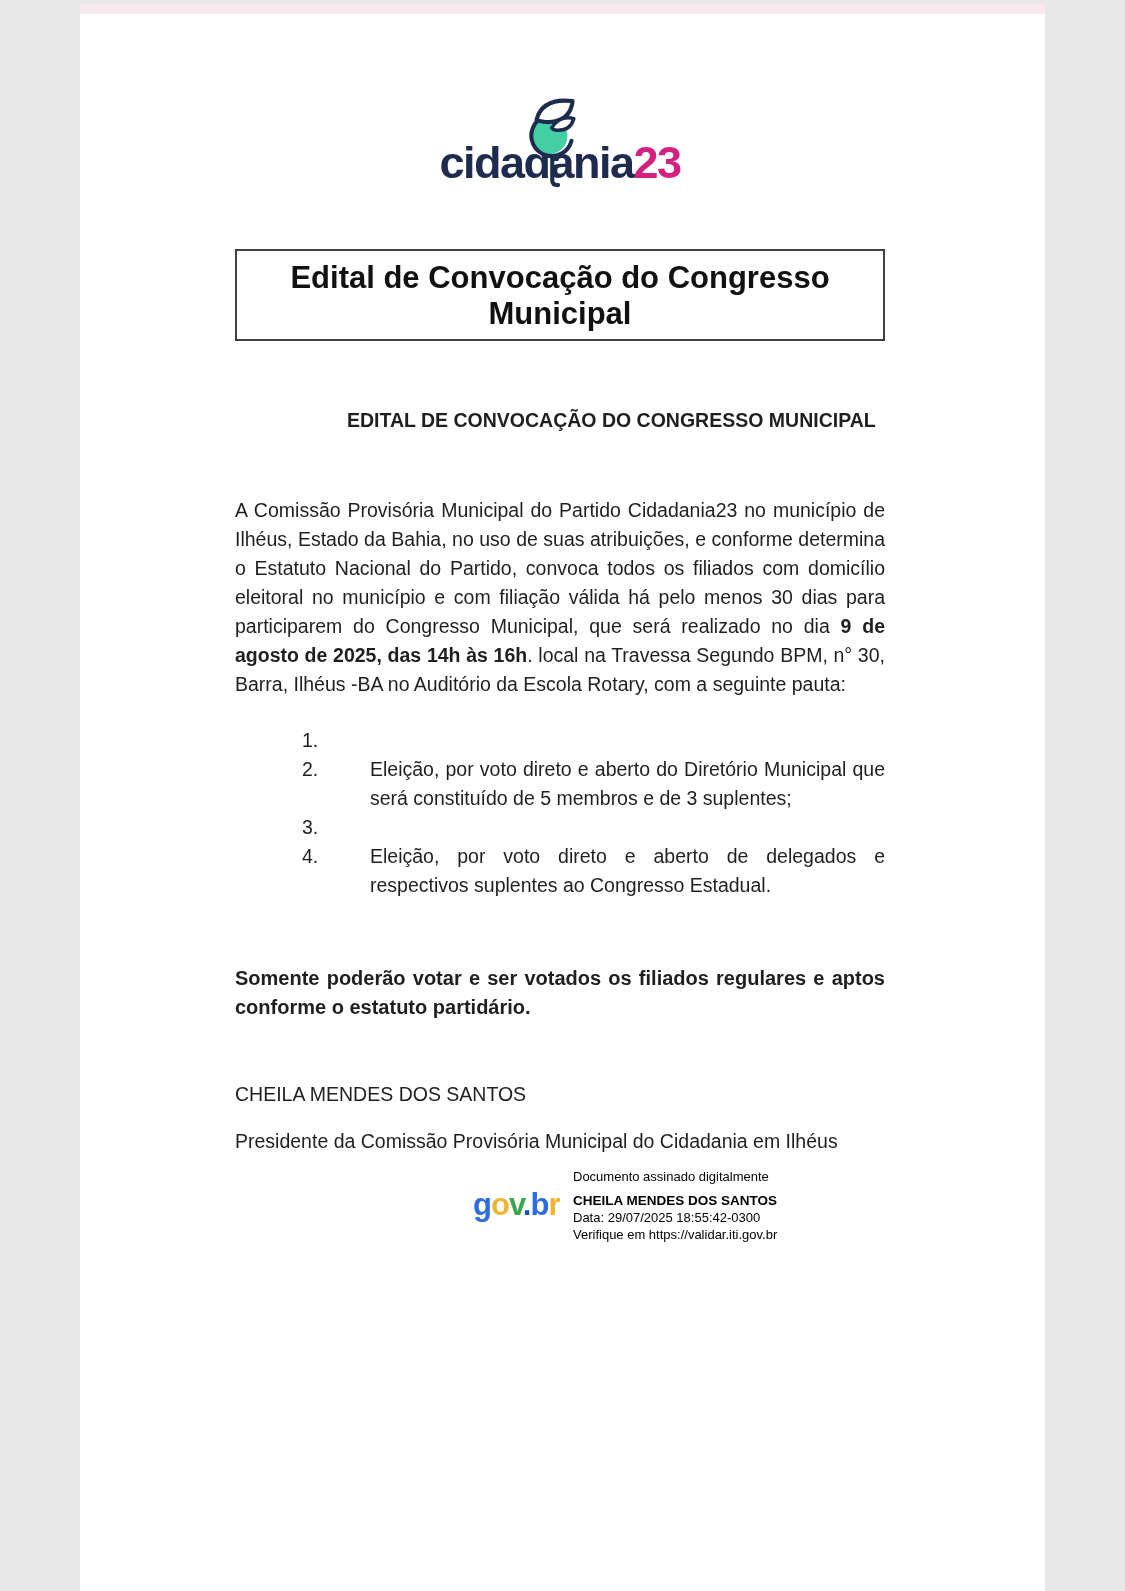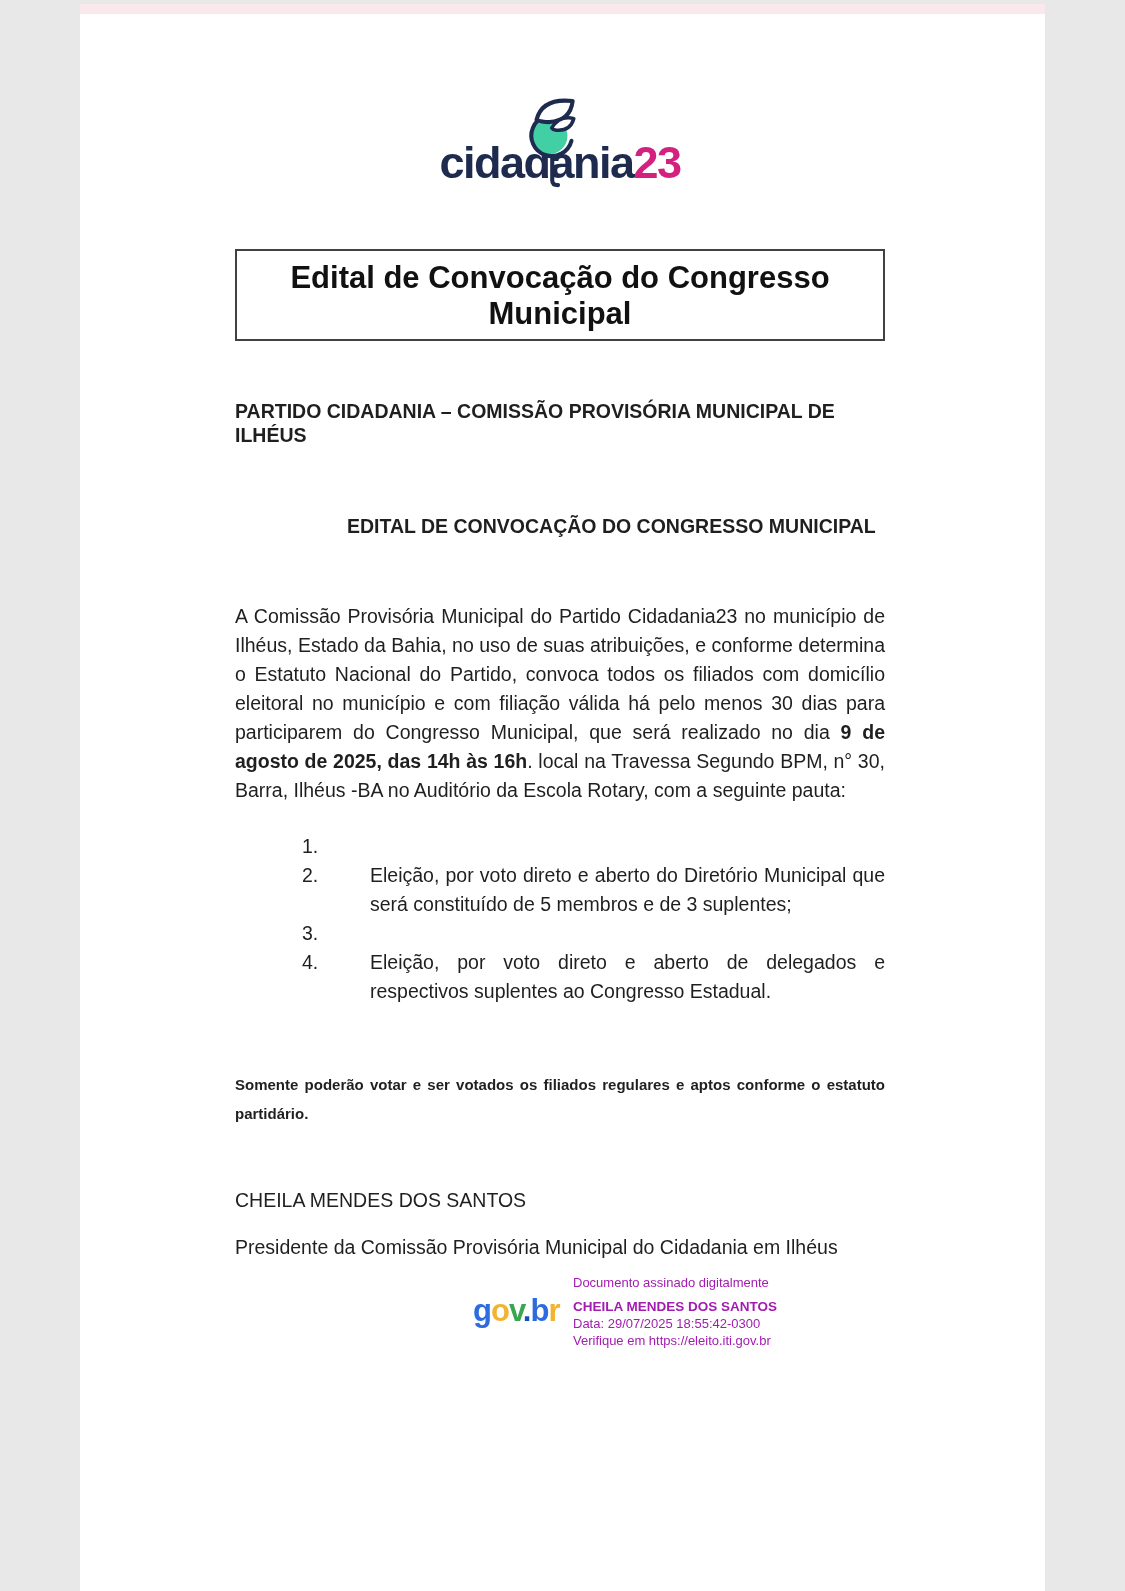--- a/index.html
+++ b/index.html
@@ -40,36 +40,36 @@
     font-size: 19.5px; line-height: 29px;
     text-align: justify;
   }
   .para b { font-weight: bold; }
 
   .agenda { margin-top: 27px; }
   .agenda-item { display: flex; font-size: 19.5px; line-height: 29px; }
   .agenda-num { flex: none; margin-left: 67px; width: 68px; }
   .agenda-text { flex: 1; text-align: justify; }
 
-  .bold-note { margin-top: 64px; font-size: 15px; font-weight: bold; line-height: 29px; text-align: justify; }
+  .bold-note { margin-top: 64px; font-size: 20px; font-weight: bold; line-height: 29px; text-align: justify; }
   .date-line { margin-top: 60px; font-size: 19.5px; line-height: 29px; }
   .signer-name { margin-top: 58px; font-size: 19.5px; line-height: 29px; }
   .signer-role { margin-top: 18px; font-size: 19.5px; line-height: 29px; }
 
   
   .sig-block { margin-top: 12px; margin-left: 238px; display: flex; align-items: flex-start; }
   .govbr-logo {
     font-size: 31px; font-weight: bold; letter-spacing: -1px;
     line-height: 34px; margin-top: 20px; width: 92px; flex: none;
   }
   .gb-blue { color: #2d6be0; }
   .gb-yellow { color: #f2b430; }
   .gb-green { color: #3aa74f; }
   .gb-dot { color: #1351b4; }
-  .sig-text { padding-left: 8px; color: #a21caf; }
+  .sig-text { padding-left: 8px; color: #000000; }
   .sig-line1 { font-size: 13px; line-height: 17px; margin-bottom: 7px; }
   .sig-name  { font-size: 13.5px; font-weight: bold; line-height: 17px; }
   .sig-date  { font-size: 13px; line-height: 17px; }
   .sig-verify{ font-size: 13px; line-height: 17px; }
 </style>
 </head>
 <body>
 
 <div class="page">
   <div class="top-strip"></div>
@@ -84,21 +84,20 @@
         <path d="M30 52 Q40 14 92 20 Q88 54 52 56 Q38 56 30 52 Z" fill="#ffffff" stroke="#1e2b4f" stroke-width="7" stroke-linejoin="round"></path>
         <path d="M56 66 Q70 44 94 50 Q88 72 64 70 Q58 69 56 66 Z" fill="#ffffff" stroke="#1e2b4f" stroke-width="6" stroke-linejoin="round"></path>
       </svg>
       <div class="logo-text"><span class="logo-brand">cidadania</span><span class="logo-num">23</span></div>
     </div>
 
     <div class="title-box">
       <h1>Edital de Convocação do Congresso Municipal</h1>
     </div>
 
-    <p class="h-partido">PARTIDO CIDADANIA – COMISSÃO PROVISÓRIA MUNICIPAL DE ILHÉUS</p>
     <p class="h-edital">EDITAL DE CONVOCAÇÃO DO CONGRESSO MUNICIPAL</p>
 
     <p class="para"><span>A Comissão Provisória Municipal do Partido Cidadania23 no município de Ilhéus, Estado da Bahia, no uso de suas atribuições, e conforme determina o Estatuto Nacional do Partido, convoca todos os filiados com domicílio eleitoral no município e com filiação válida há pelo menos 30 dias para participarem do Congresso Municipal, que será realizado no dia </span><b>9 de agosto de 2025, das 14h às 16h</b><span>. local na Travessa Segundo BPM, n° 30, Barra, Ilhéus -BA no Auditório da Escola Rotary, com a seguinte pauta:</span></p>
 
     <div class="agenda">
       <div class="agenda-item">
         <span class="agenda-num">1.</span>
       </div>
       <div class="agenda-item">
         <span class="agenda-num">2.</span>
@@ -118,18 +117,18 @@
 
     <p class="signer-name">CHEILA MENDES DOS SANTOS</p>
     <p class="signer-role">Presidente da Comissão Provisória Municipal do Cidadania em Ilhéus</p>
 
     <div class="sig-block">
       <div class="govbr-logo"><span class="gb-blue">g</span><span class="gb-yellow">o</span><span class="gb-green">v</span><span class="gb-dot">.</span><span class="gb-blue">b</span><span class="gb-yellow">r</span></div>
       <div class="sig-text">
         <div class="sig-line1">Documento assinado digitalmente</div>
         <div class="sig-name">CHEILA MENDES DOS SANTOS</div>
         <div class="sig-date">Data: 29/07/2025 18:55:42-0300</div>
-        <div class="sig-verify">Verifique em https://eleito.iti.gov.br</div>
+        <div class="sig-verify">Verifique em https://validar.iti.gov.br</div>
       </div>
     </div>
 
   </div>
 </div>
 
 </body></html>

